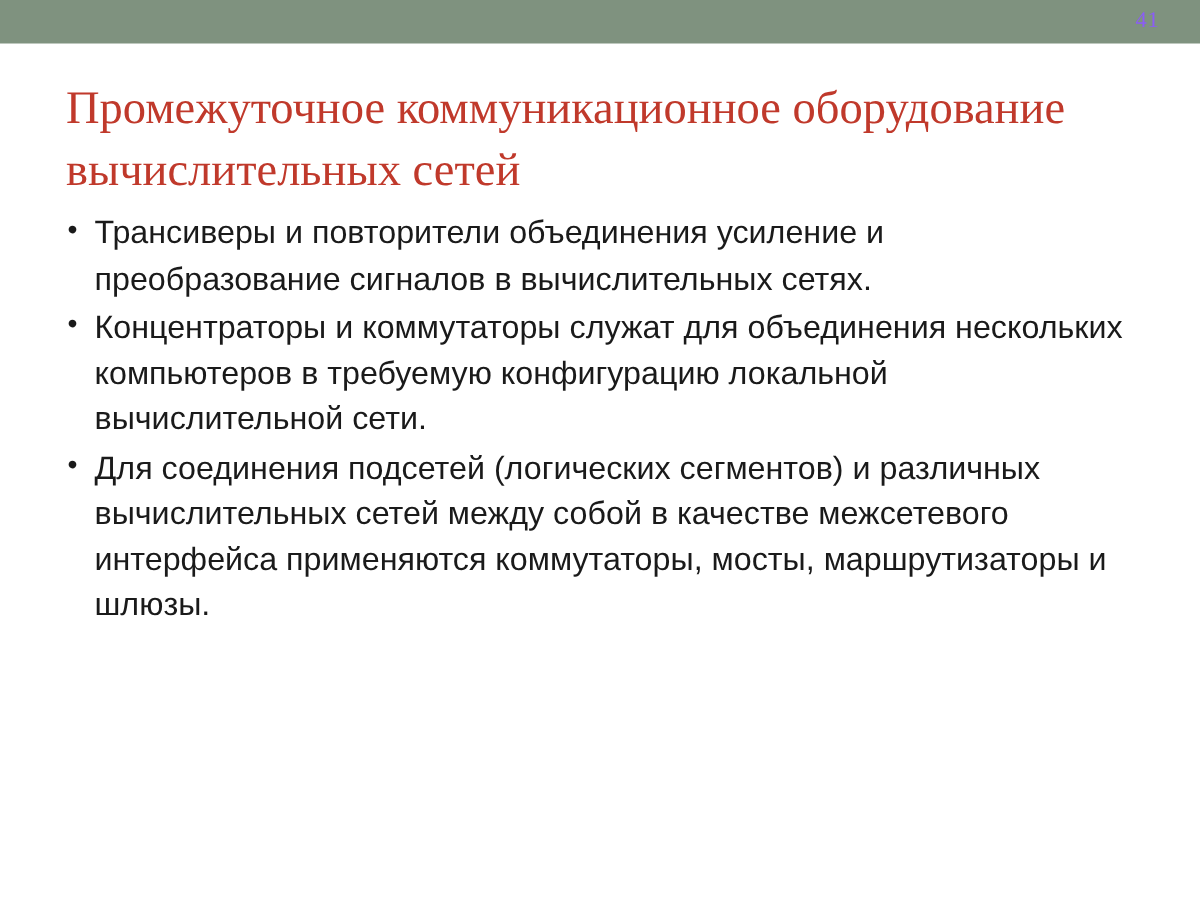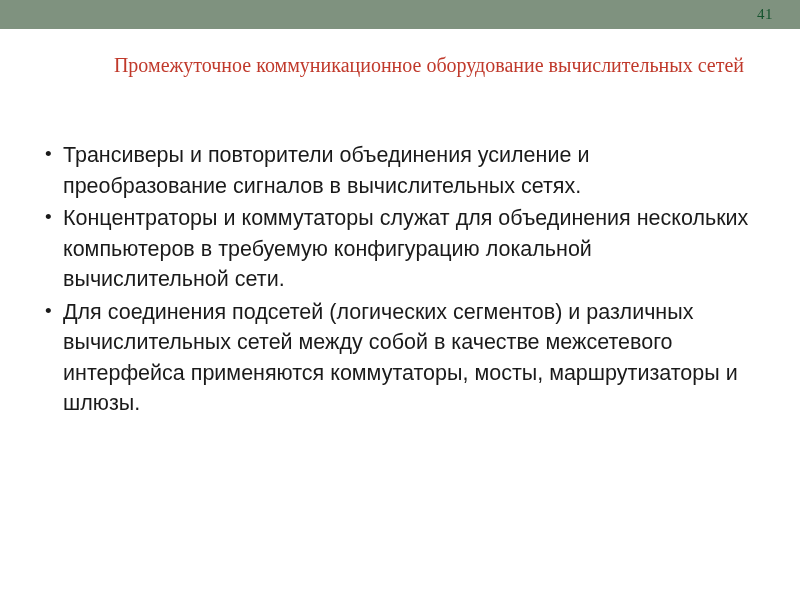--- a/index.html
+++ b/index.html
@@ -27,35 +27,34 @@
     width: 800px;
     height: 29px;
     background: #7f927f;
   }
   .slide-number {
     position: absolute;
     top: 6px;
     right: 27px;
     font-family: "Liberation Serif", serif;
     font-size: 15px;
-    color: #14532d;
+    color: #8b5cf6;
     letter-spacing: 0.5px;
   }
   .title {
     position: absolute;
     top: 52px;
     left: 44px;
     width: 700px;
     font-family: "Liberation Serif", serif;
-    font-size: 20px;
+    font-size: 31px;
     line-height: 1.32;
     color: #c0392b;
     font-weight: normal;
     margin: 0;
-    text-align: right;
   }
   .body-list {
     position: absolute;
     top: 140px;
     left: 42px;
     width: 712px;
     margin: 0;
     padding: 0;
     list-style: none;
   }

